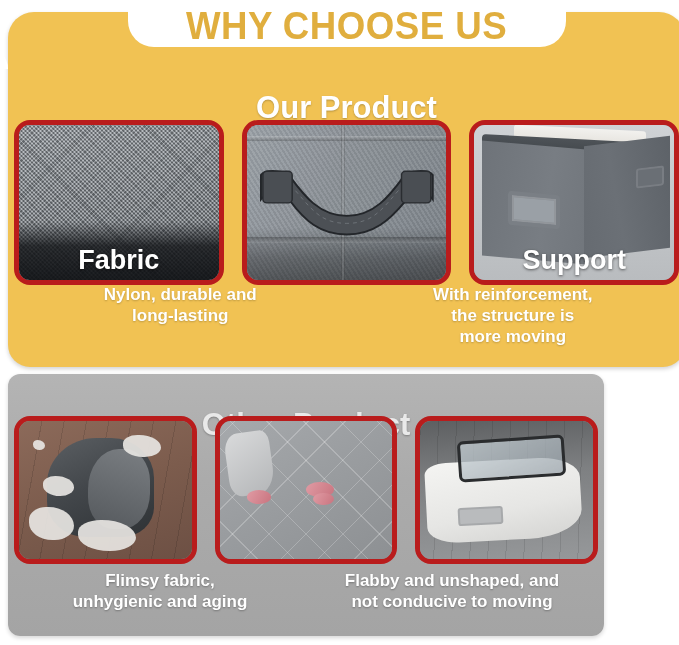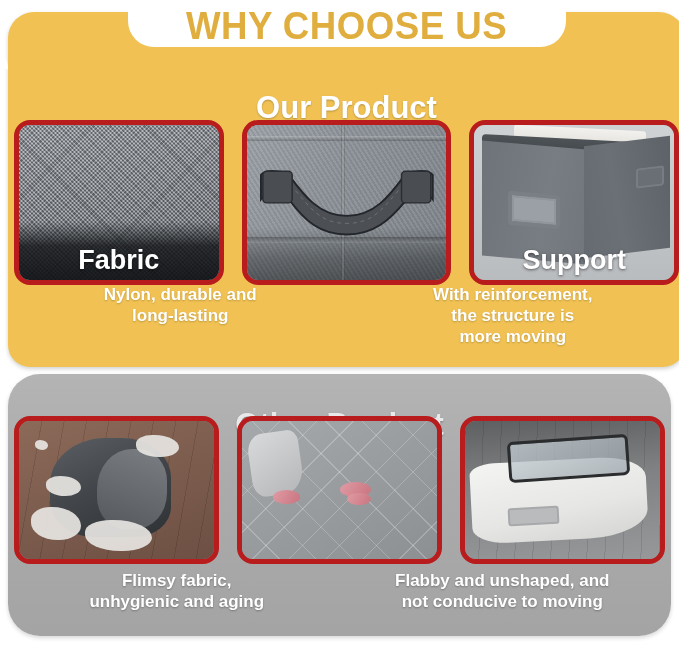--- a/index.html
+++ b/index.html
@@ -381,24 +381,24 @@
     padding: 0 4px;
     box-sizing: border-box;
     white-space: pre-line;
   }
 
   
   .other-panel {
     position: absolute;
     left: 8px;
     top: 374px;
-    width: 663px;
+    width: 596px;
     height: 262px;
     background: linear-gradient(180deg, #b4b4b4 0%, #ababab 40%, #a4a4a4 100%);
-    border-radius: 32px;
+    border-radius: 12px;
     box-shadow: 0 2px 4px rgba(0,0,0,0.16);
   }
   .other-panel .caption { text-shadow: 0 1px 2px rgba(0,0,0,0.30); }
 </style>
 </head>
 <body>
 
 <div class="infographic">
 
   <div class="our-panel">

